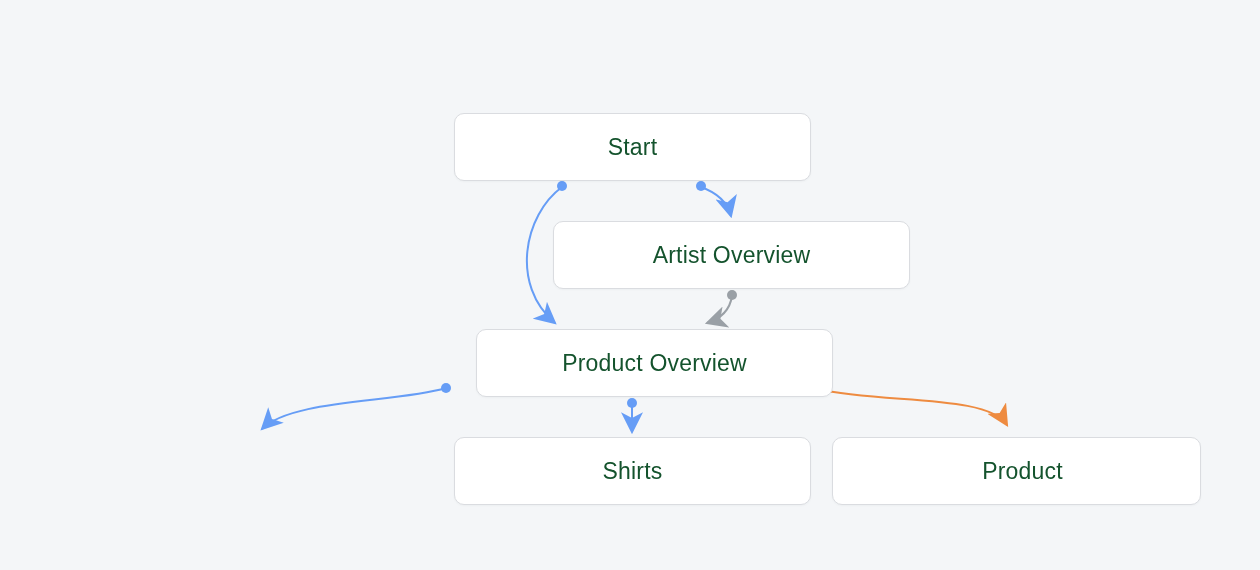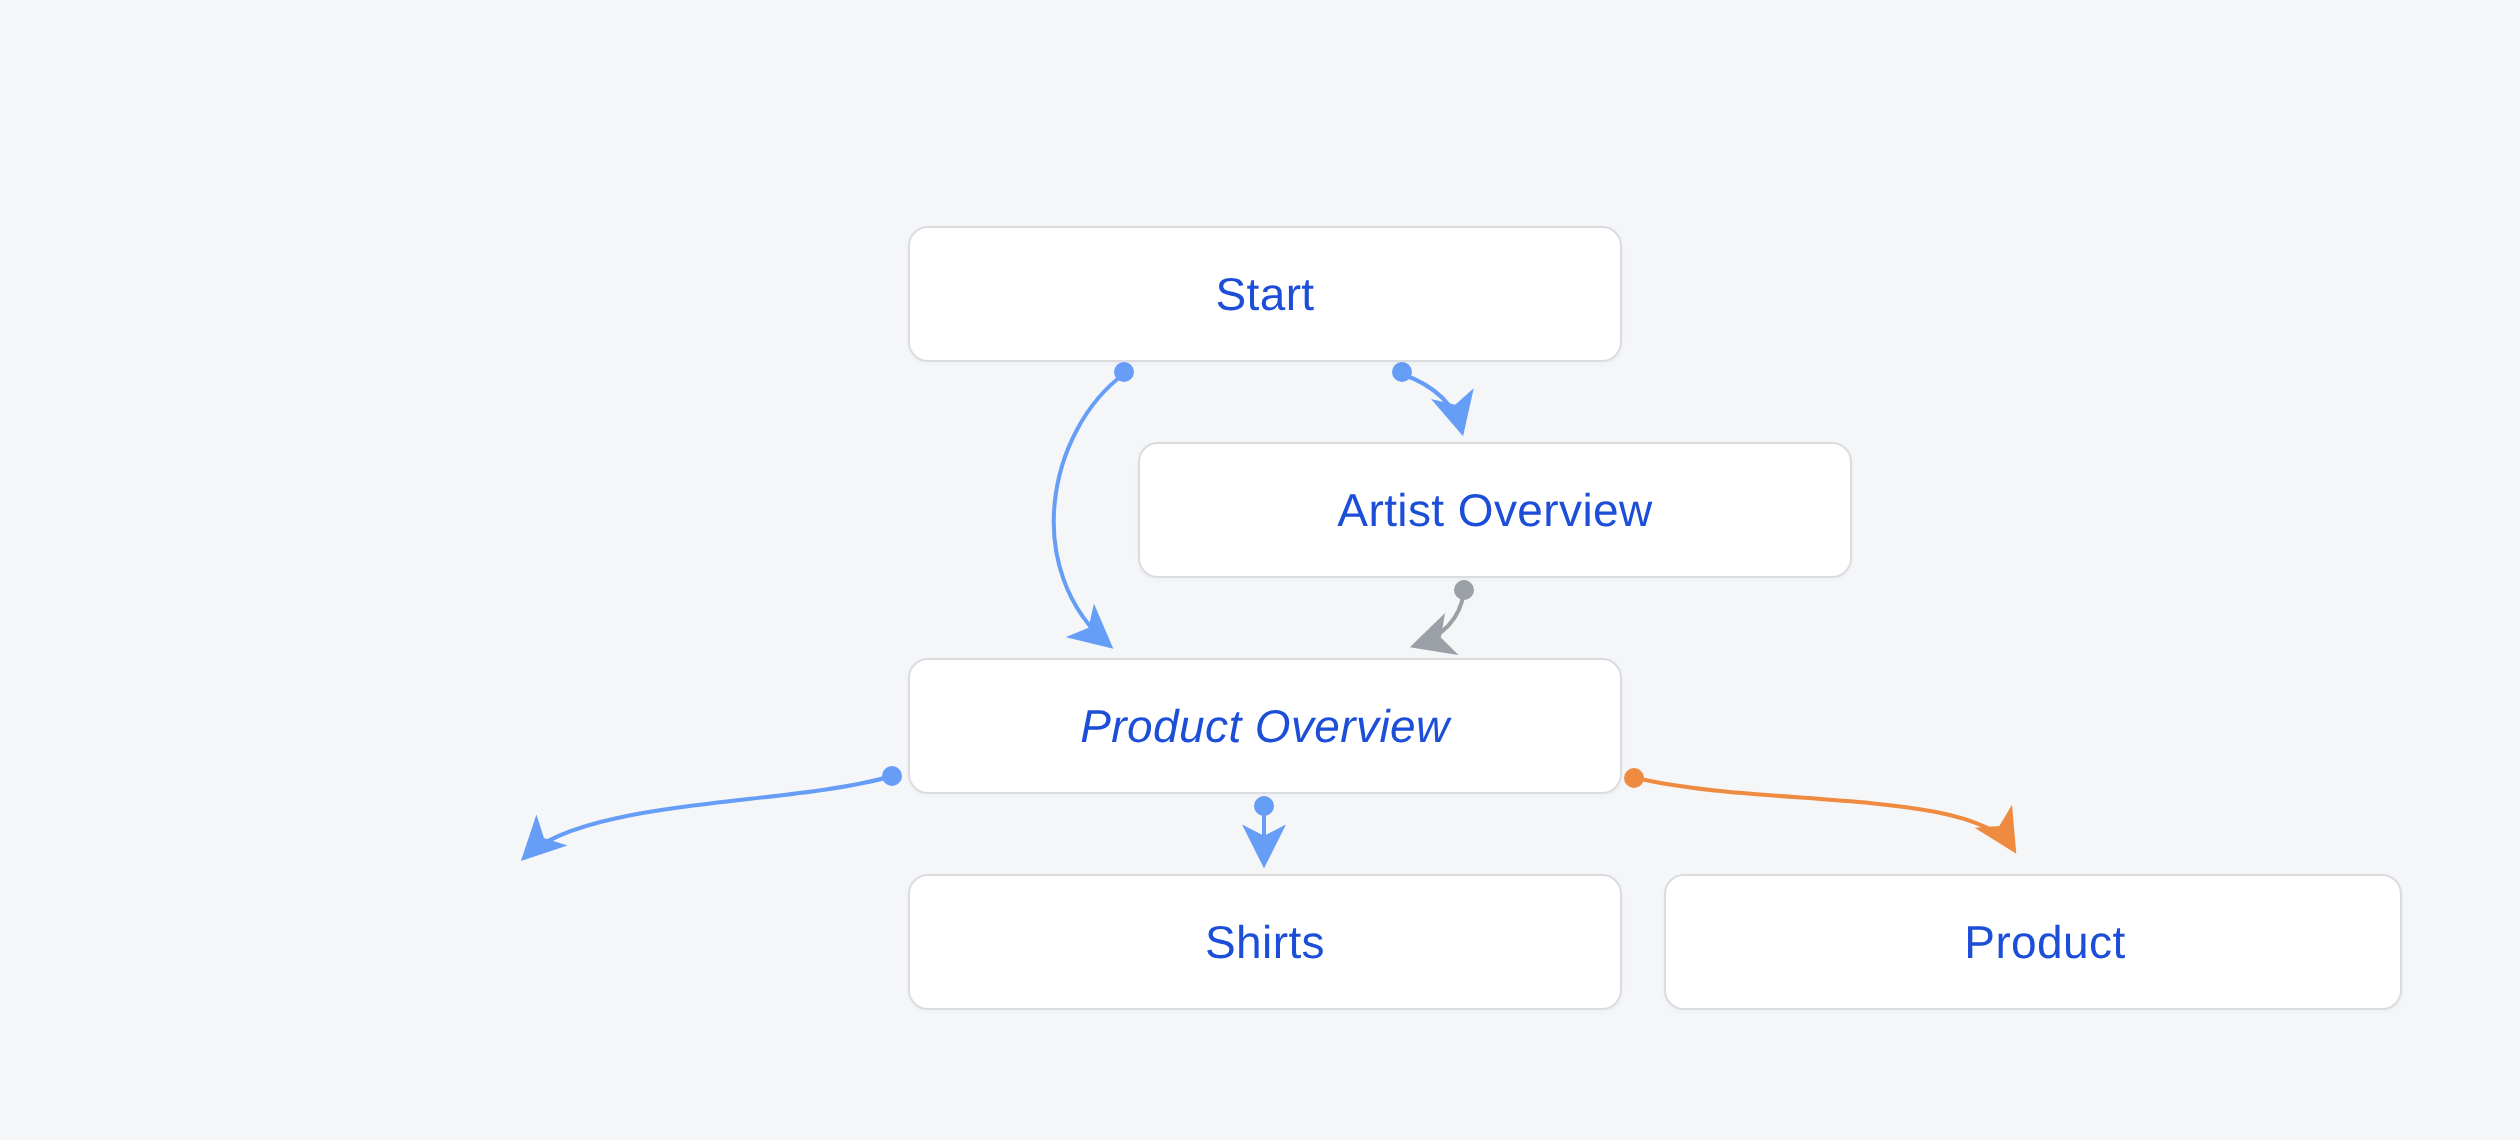--- a/index.html
+++ b/index.html
@@ -29,30 +29,30 @@
     position: absolute;
     width: 355px;
     height: 66px;
     background: #ffffff;
     border: 1px solid #dadce0;
     border-radius: 10px;
     box-shadow: 0 1px 2px rgba(60,64,67,0.04);
     display: flex;
     align-items: center;
     justify-content: center;
-    color: #1d4ed8;
+    color: #14532d;
     font-size: 23px;
     font-weight: 500;
     letter-spacing: 0.2px;
     cursor: pointer;
     box-sizing: content-box;
   }
   #node-start            { left: 454px; top: 113px; }
-  #node-artist-overview  { left: 553px; top: 221px; margin-left: 16px; }
-  #node-product-overview { left: 454px; top: 329px; font-style: italic; }
+  #node-artist-overview  { left: 553px; top: 221px; }
+  #node-product-overview { left: 476px; top: 329px; }
   #node-shirts           { left: 75px;  top: 437px; }
   #node-music            { left: 454px; top: 437px; }
   #node-product          { left: 832px; top: 437px; padding-left: 12px; }
 </style>
 </head>
 <body>
 
 <div class="canvas">
 
   <svg class="edges-layer" width="1260" height="570" viewBox="0 0 1260 570" xmlns="http://www.w3.org/2000/svg">

